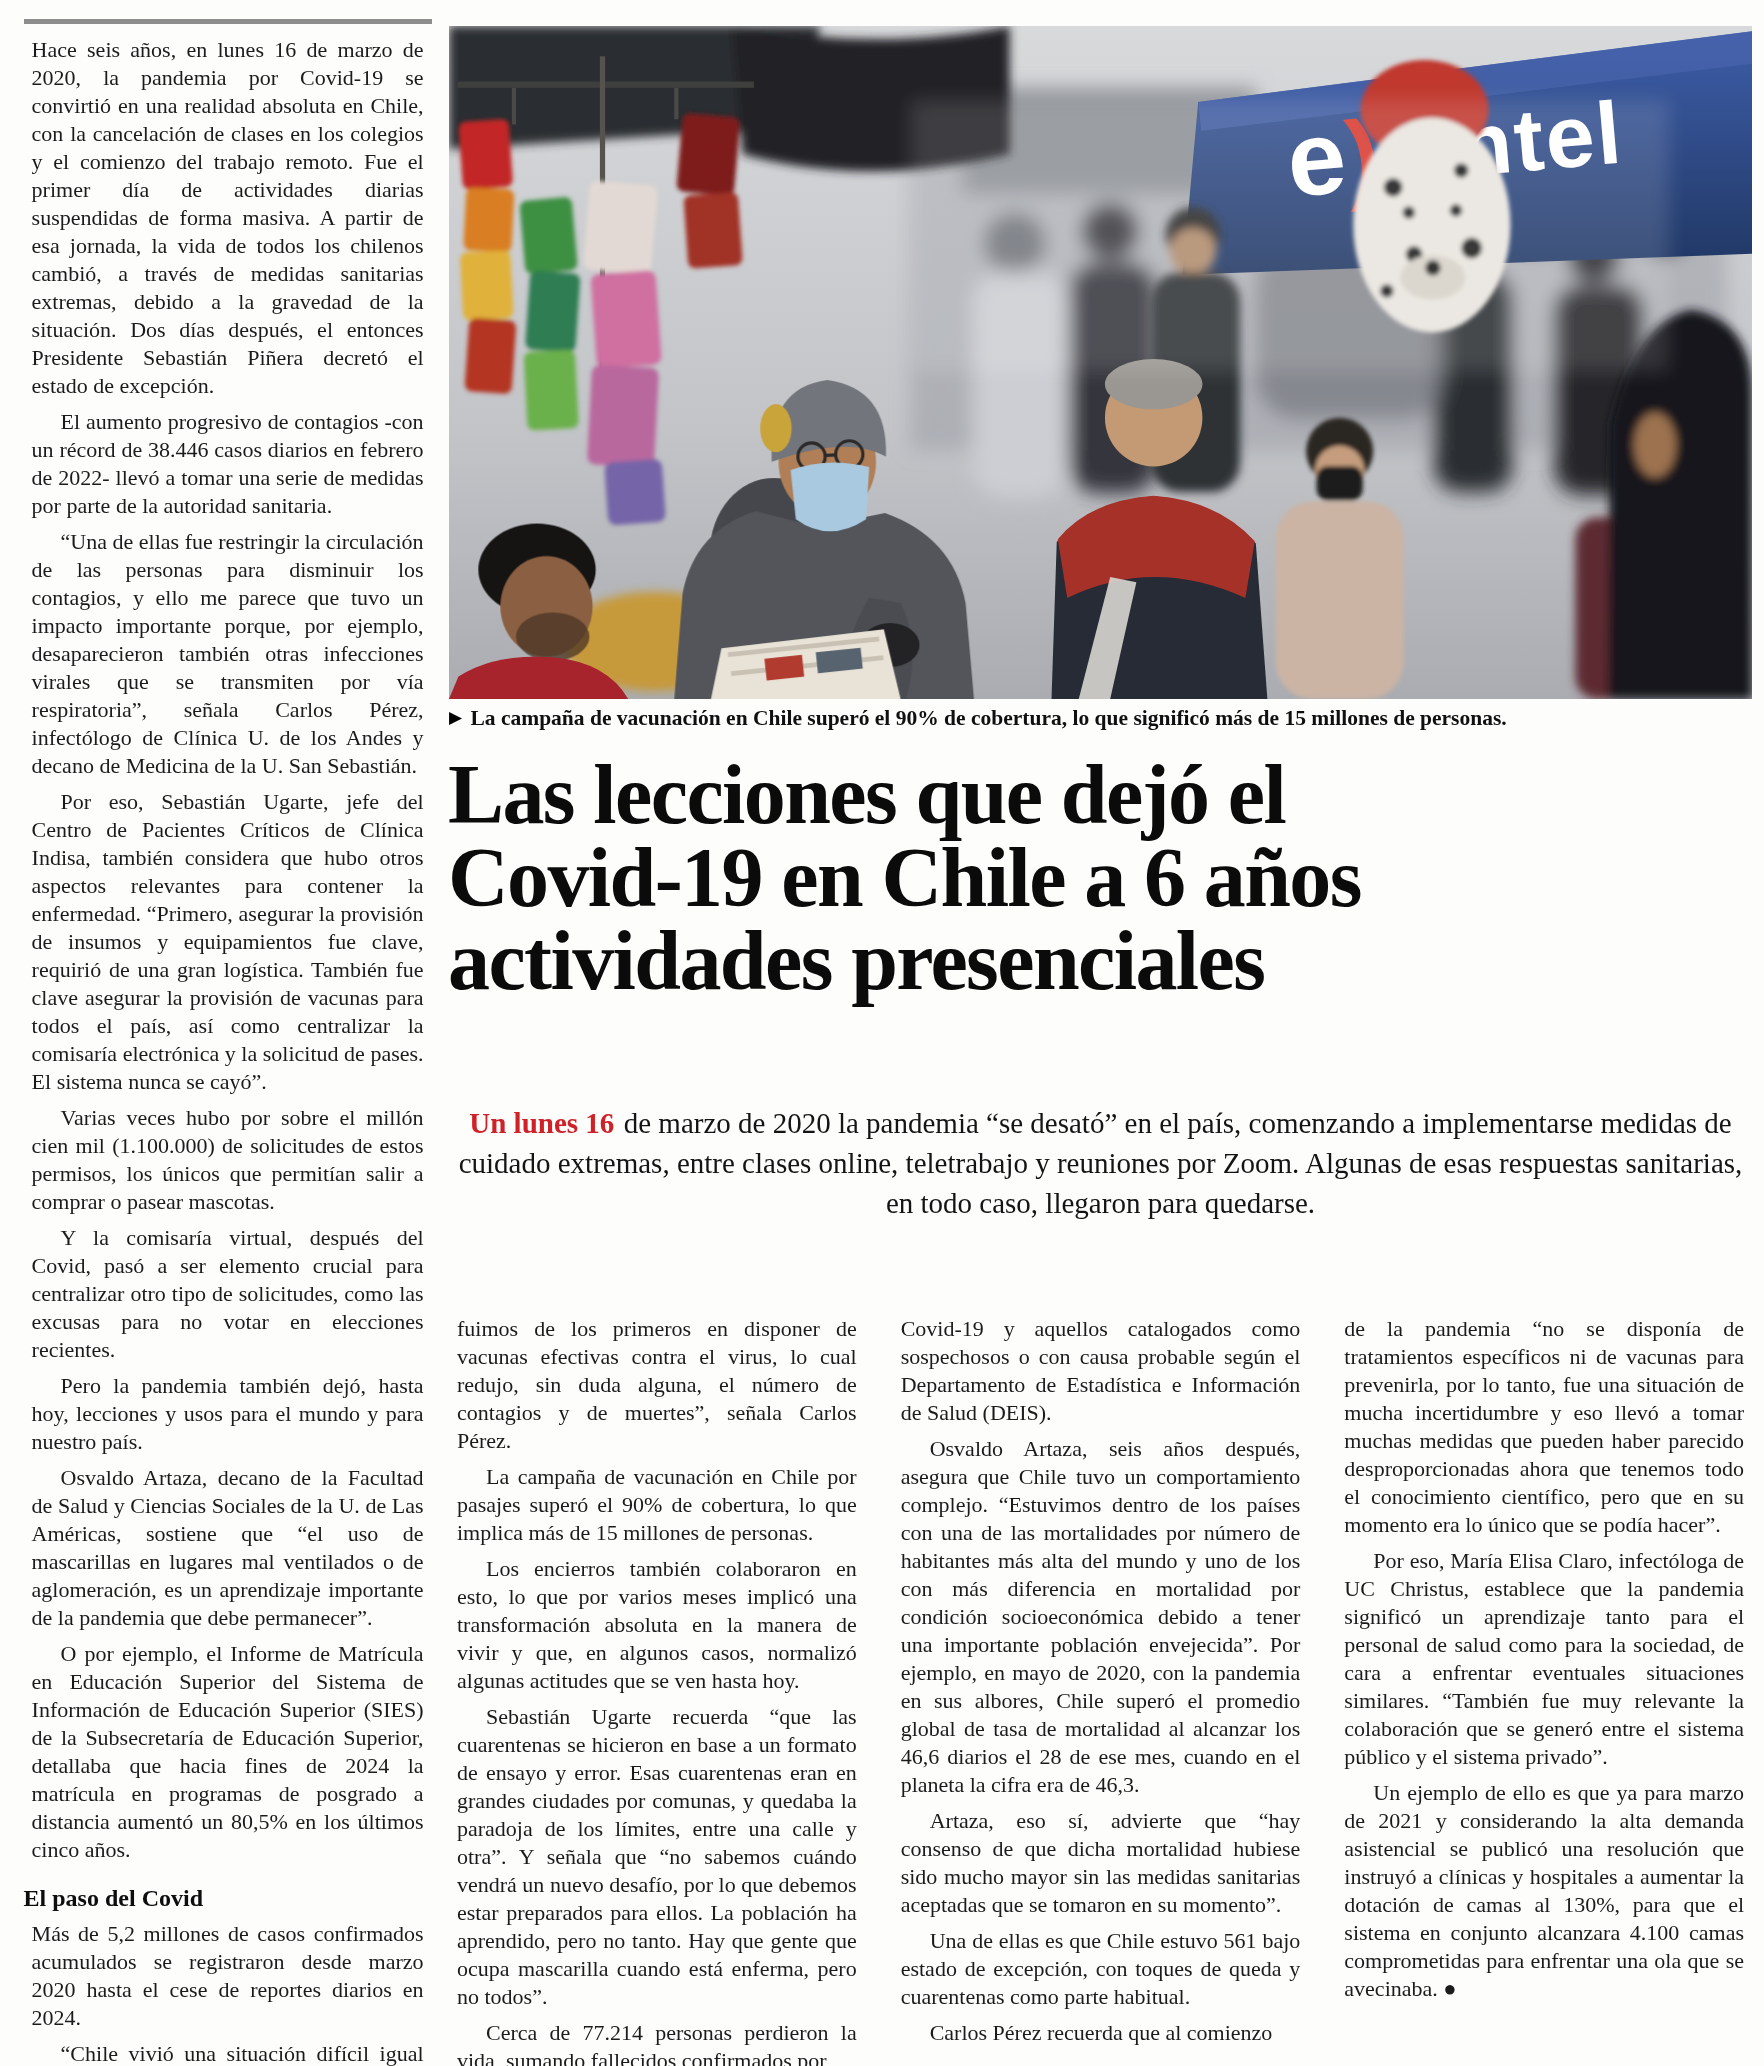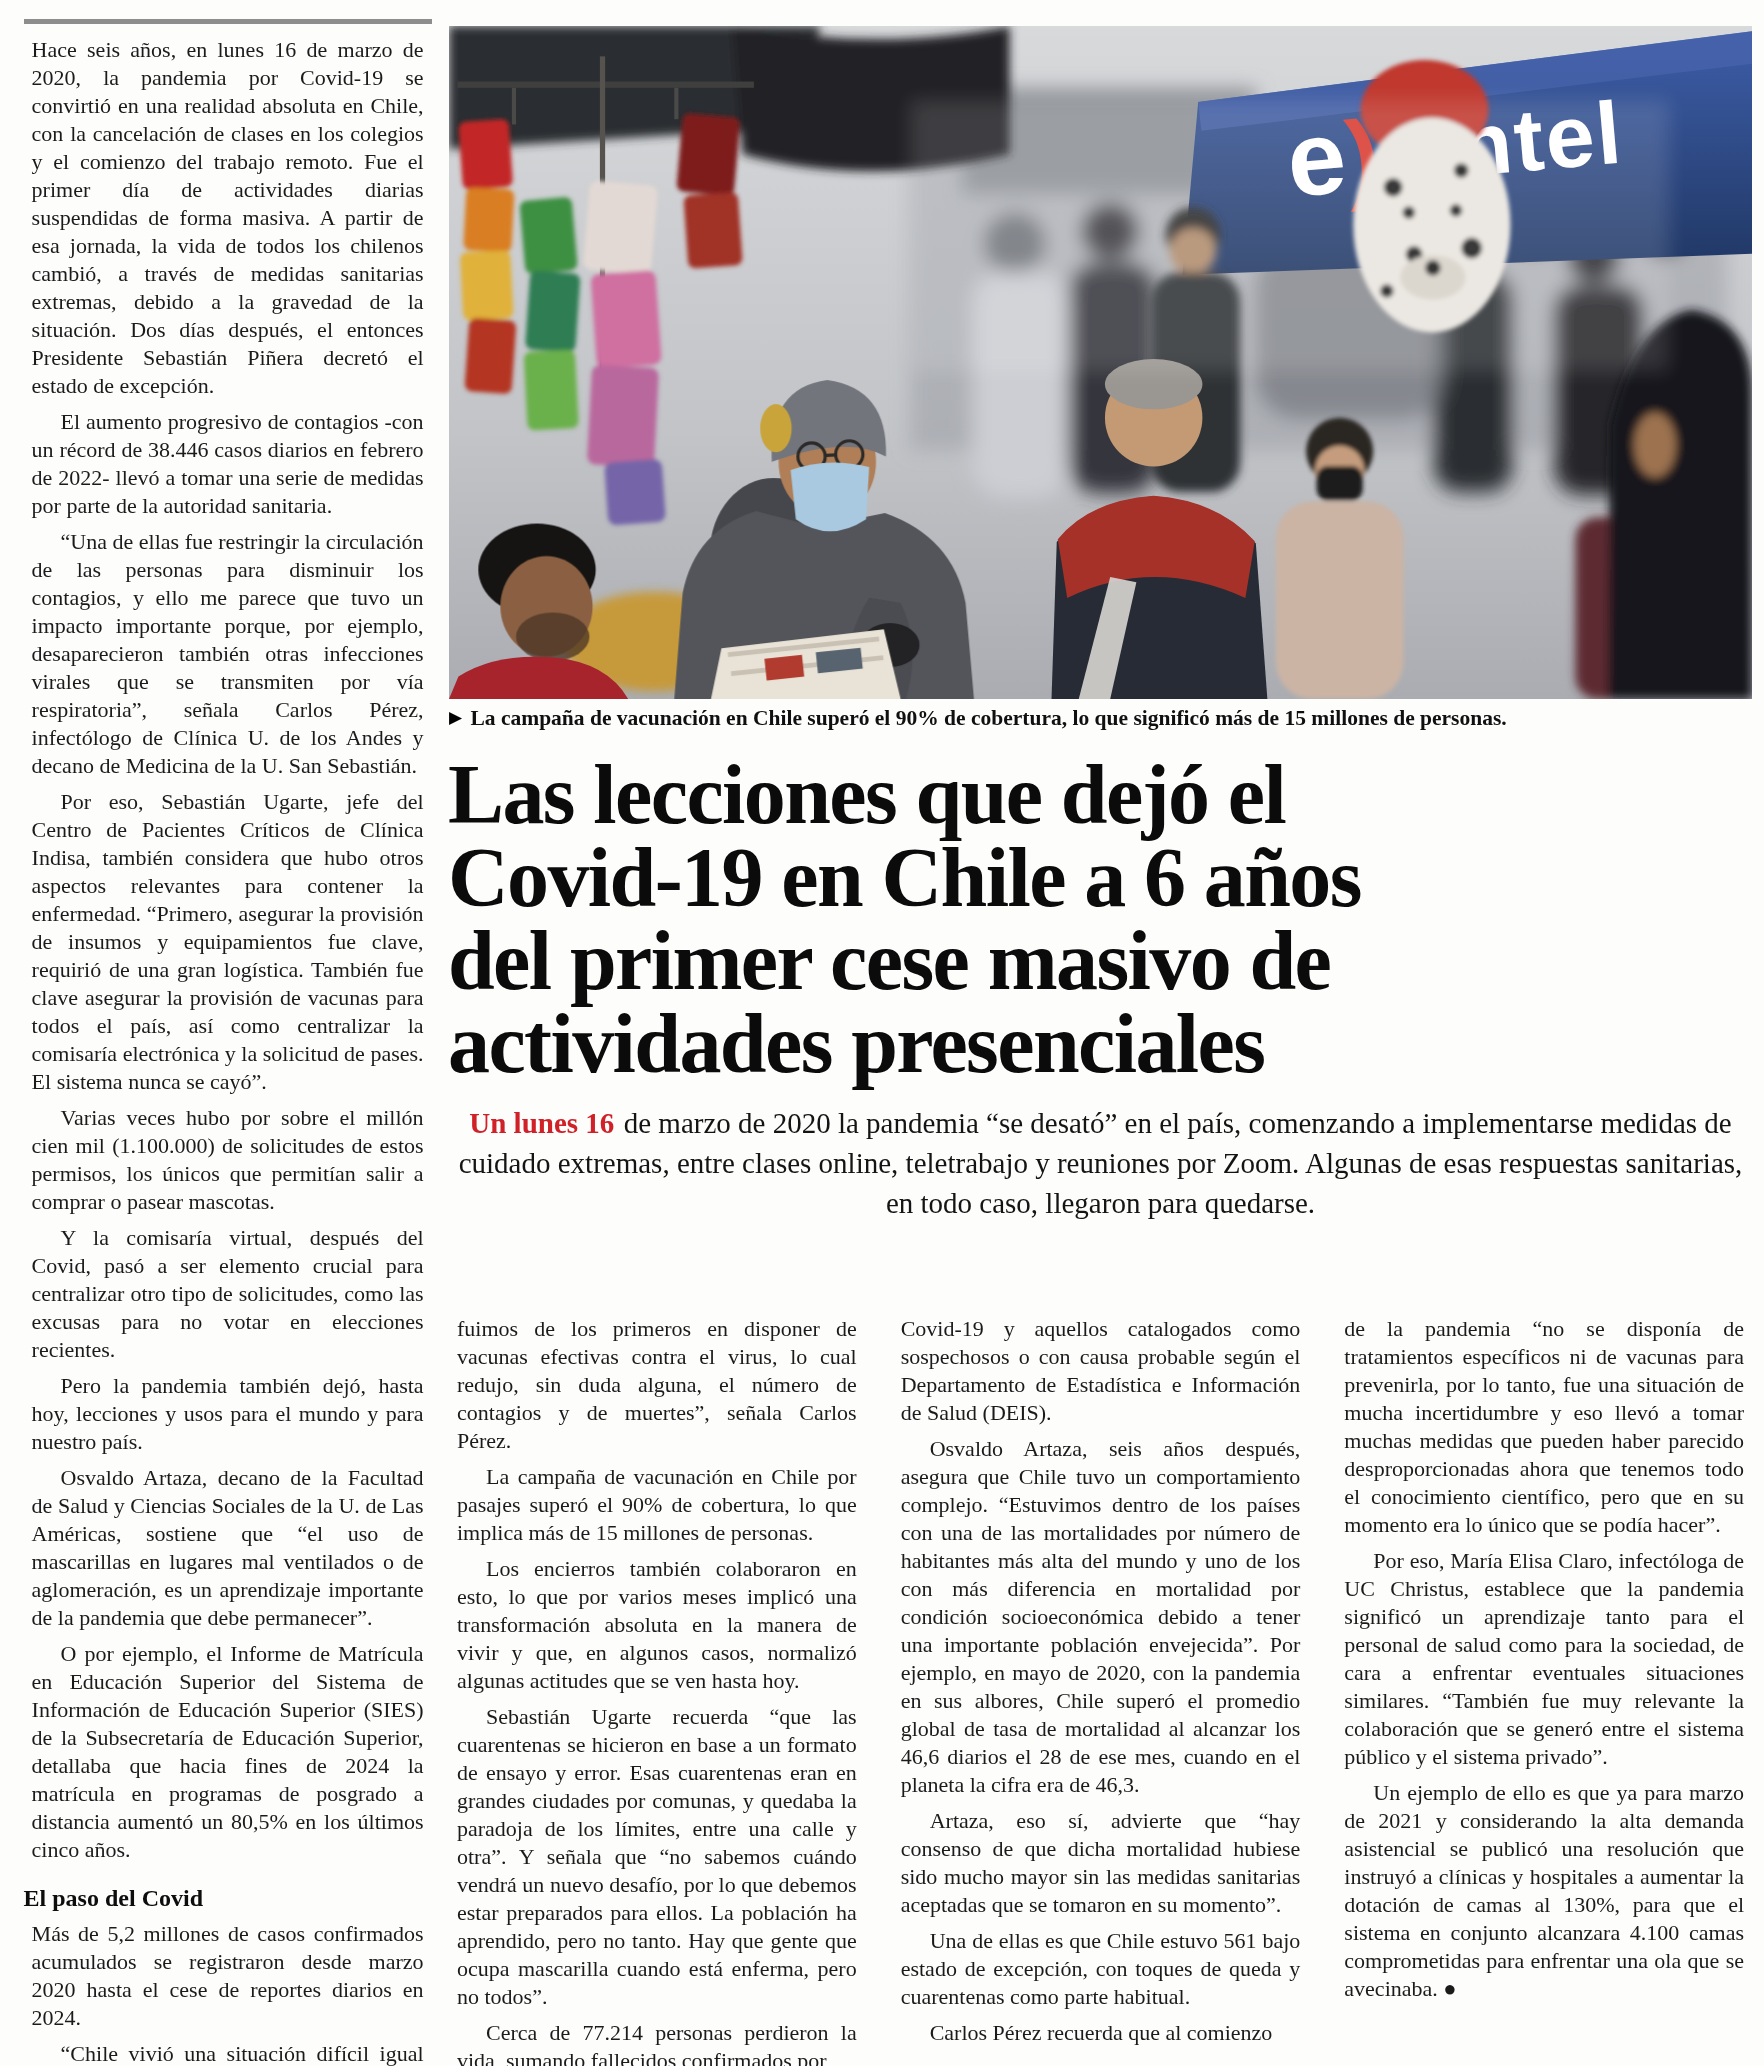--- a/index.html
+++ b/index.html
@@ -226,21 +226,20 @@
     </svg>
   </figure>
 
   <div class="caption">
     <span class="caption-arrow">▶</span><span>La campaña de vacunación en Chile superó el 90% de cobertura, lo que significó más de 15 millones de personas.</span>
   </div>
 
   <h1 class="headline">
       <div>Las lecciones que dejó el</div>
       <div>Covid-19 en Chile a 6 años</div>
-      <div>del primer cese masivo de</div>
       <div>actividades presenciales</div>
     </h1>
 
   <p class="lead">
     <span class="lead-highlight">Un lunes 16</span><span>de marzo de 2020 la pandemia “se desató” en el país, comenzando a implementarse medidas de cuidado extremas, entre clases online, teletrabajo y reuniones por Zoom. Algunas de esas respuestas sanitarias, en todo caso, llegaron para quedarse.</span>
   </p>
 
   <div class="cols">
     <div class="col body-text">
         <p>fuimos de los primeros en disponer de vacunas efectivas contra el virus, lo cual redujo, sin duda alguna, el número de contagios y de muertes”, señala Carlos Pérez.</p>

